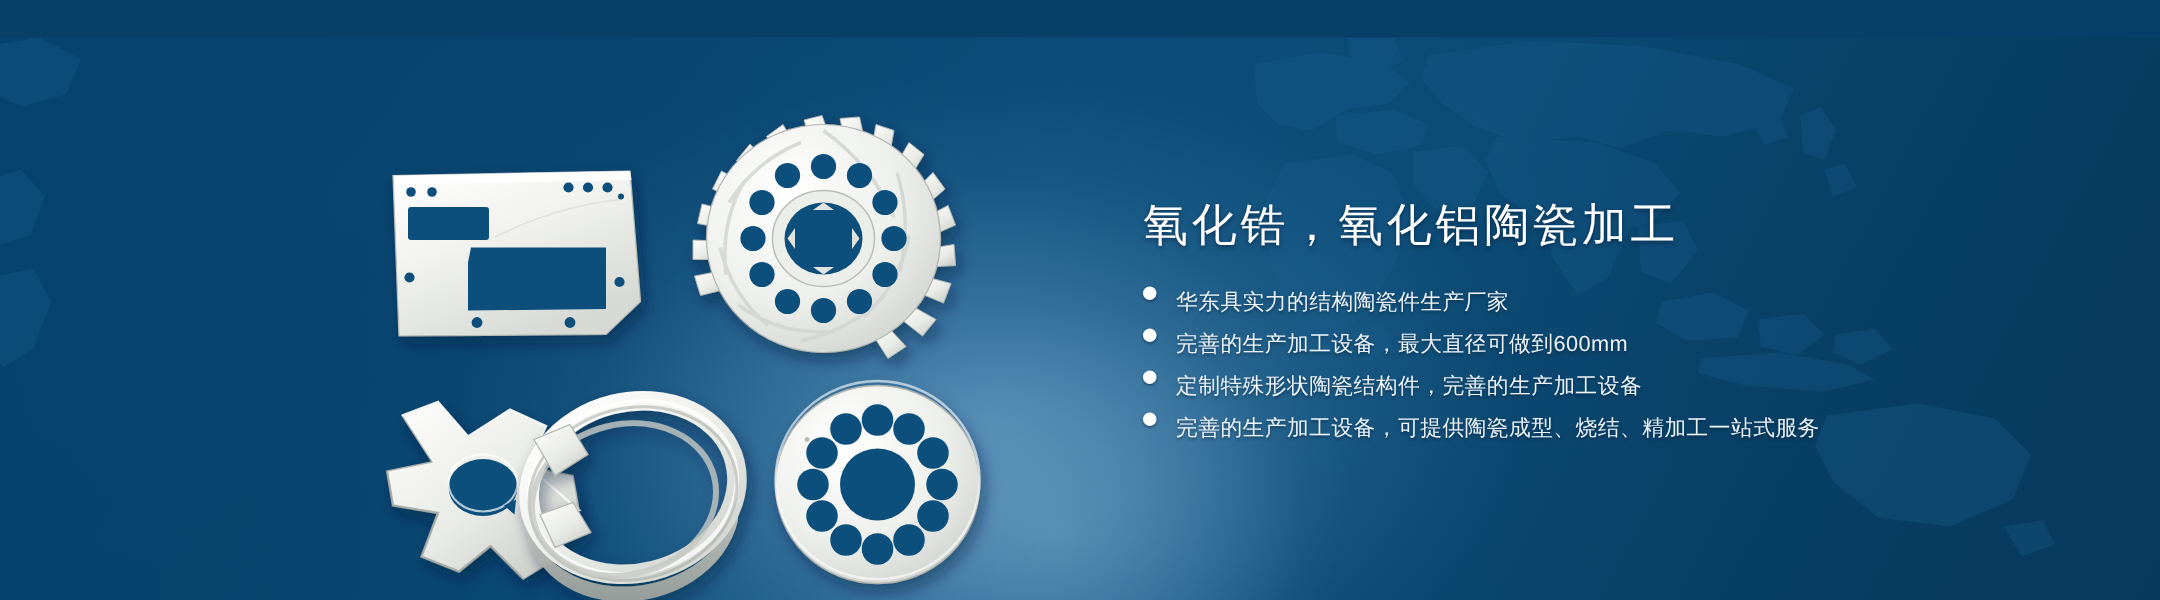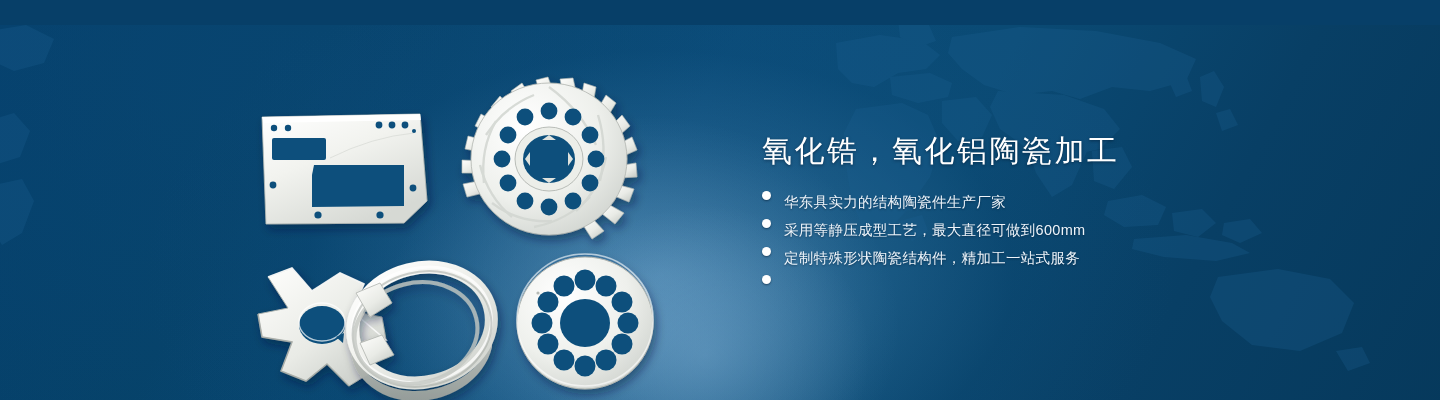--- a/index.html
+++ b/index.html
@@ -284,25 +284,26 @@
 
   <div id="textcol">
     <div id="title">氧化锆，氧化铝陶瓷加工</div>
     <ul id="bullets">
       <li class="bullet">
         <span class="dot"></span>
         <span class="btext">华东具实力的结构陶瓷件生产厂家</span>
       </li>
       <li class="bullet">
         <span class="dot"></span>
-        <span class="btext">采用等静压成型工艺，最大直径可做到600mm</span>
+        <span class="btext">完善的生产加工设备，最大直径可做到600mm</span>
       </li>
       <li class="bullet">
         <span class="dot"></span>
-        <span class="btext">定制特殊形状陶瓷结构件，精加工一站式服务</span>
+        <span class="btext">定制特殊形状陶瓷结构件，完善的生产加工设备</span>
       </li>
       <li class="bullet">
         <span class="dot"></span>
+        <span class="btext">完善的生产加工设备，可提供陶瓷成型、烧结、精加工一站式服务</span>
       </li>
     </ul>
   </div>
 
 </div>
 
 </body></html>

